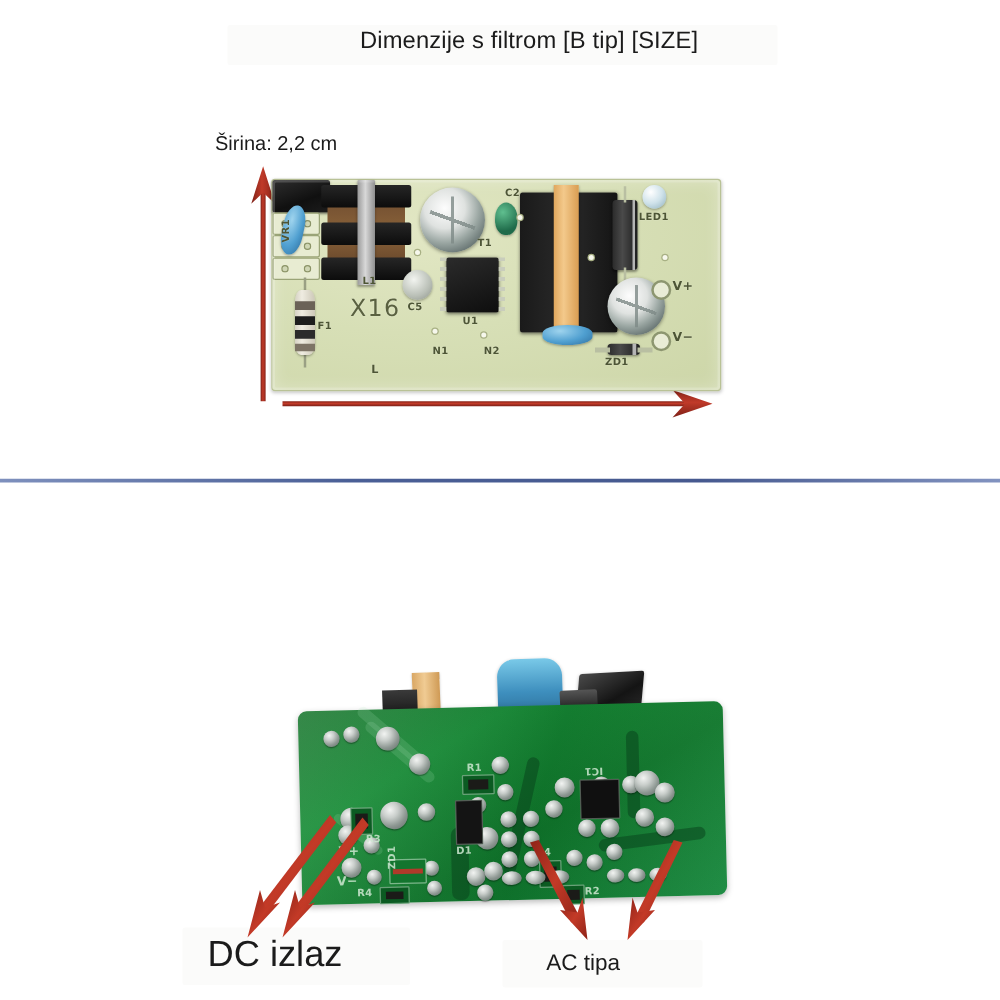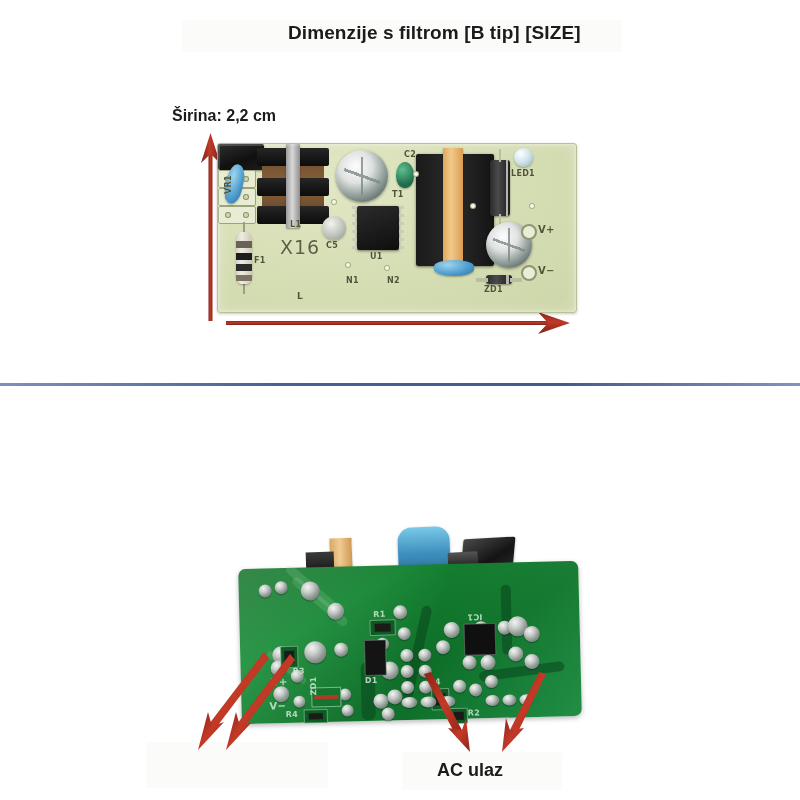--- a/index.html
+++ b/index.html
@@ -10,21 +10,21 @@
     color:#1a1a1a;
     overflow:hidden;
     position:relative;
   }
   .stage{position:absolute;inset:0;width:800px;height:800px;}
 
   
   .soft-panel{position:absolute;background:#fbfbfa;border-radius:2px;}
 
   
-  .txt{position:absolute;white-space:nowrap;color:#1b1b1b;font-weight:700;}
+  .txt{position:absolute;white-space:nowrap;color:#1b1b1b;font-weight:400;}
   #title-top{left:288px;top:22px;font-size:19px;letter-spacing:.1px;}
   #label-width{left:172px;top:107px;font-size:16px;}
   #label-height{left:391px;top:90px;font-size:25px;}
   #label-length{left:288px;top:334px;font-size:27px;}
   #title-bottom{left:113px;top:403px;font-size:26px;}
   #label-dc{left:166px;top:748px;font-size:29px;}
   #label-ac{left:437px;top:760px;font-size:18px;}
 
   
   #divider{position:absolute;left:0;top:383px;width:800px;height:3px;
@@ -282,21 +282,21 @@
     <div class="via" style="left:253px;top:60px;"></div>
     <div class="via" style="left:312px;top:60px;"></div>
     <div class="via" style="left:128px;top:119px;"></div>
 
     <span class="silk" style="left:6px;top:50px;transform:rotate(-90deg);transform-origin:left top;">VR1</span>
     <span class="silk" style="left:36px;top:112px;">F1</span>
     <span class="silk big" style="left:62px;top:92px;">X16</span>
     <span class="silk" style="left:72px;top:76px;">L1</span>
     <span class="silk" style="left:108px;top:97px;">C5</span>
     <span class="silk" style="left:152px;top:108px;">U1</span>
-    <span class="silk" style="left:174px;top:46px;">T1</span>
+    <span class="silk" style="left:164px;top:46px;">T1</span>
     <span class="silk" style="left:186px;top:6px;">C2</span>
     <span class="silk" style="left:293px;top:25px;">LED1</span>
     <span class="silk" style="left:320px;top:80px;font-size:10px;">V+</span>
     <span class="silk" style="left:320px;top:121px;font-size:10px;">V−</span>
     <span class="silk" style="left:266px;top:141px;">ZD1</span>
     <span class="silk" style="left:79px;top:147px;font-size:9px;">L</span>
     <span class="silk" style="left:128px;top:132px;">N1</span>
     <span class="silk" style="left:169px;top:132px;">N2</span>
   </div>
 
@@ -449,15 +449,16 @@
       <path d="M4 2 L11 0 L44 62 L37 66 Z"></path>
       <path d="M50 80 L46 46 L42 58 L28 56 Z"></path>
     </g>
 
     <g fill="url(#ar2)">
       <path d="M126 2 L119 0 L88 62 L95 66 Z"></path>
       <path d="M82 80 L86 46 L90 58 L104 56 Z"></path>
     </g>
   </svg>
 
-  <div class="txt" id="label-ac">AC ulaz</div>
+  <div class="txt" id="label-dc">DC izlaz</div>
+  <div class="txt" id="label-ac">AC tipa</div>
 
 </div>
 
 </body></html>

